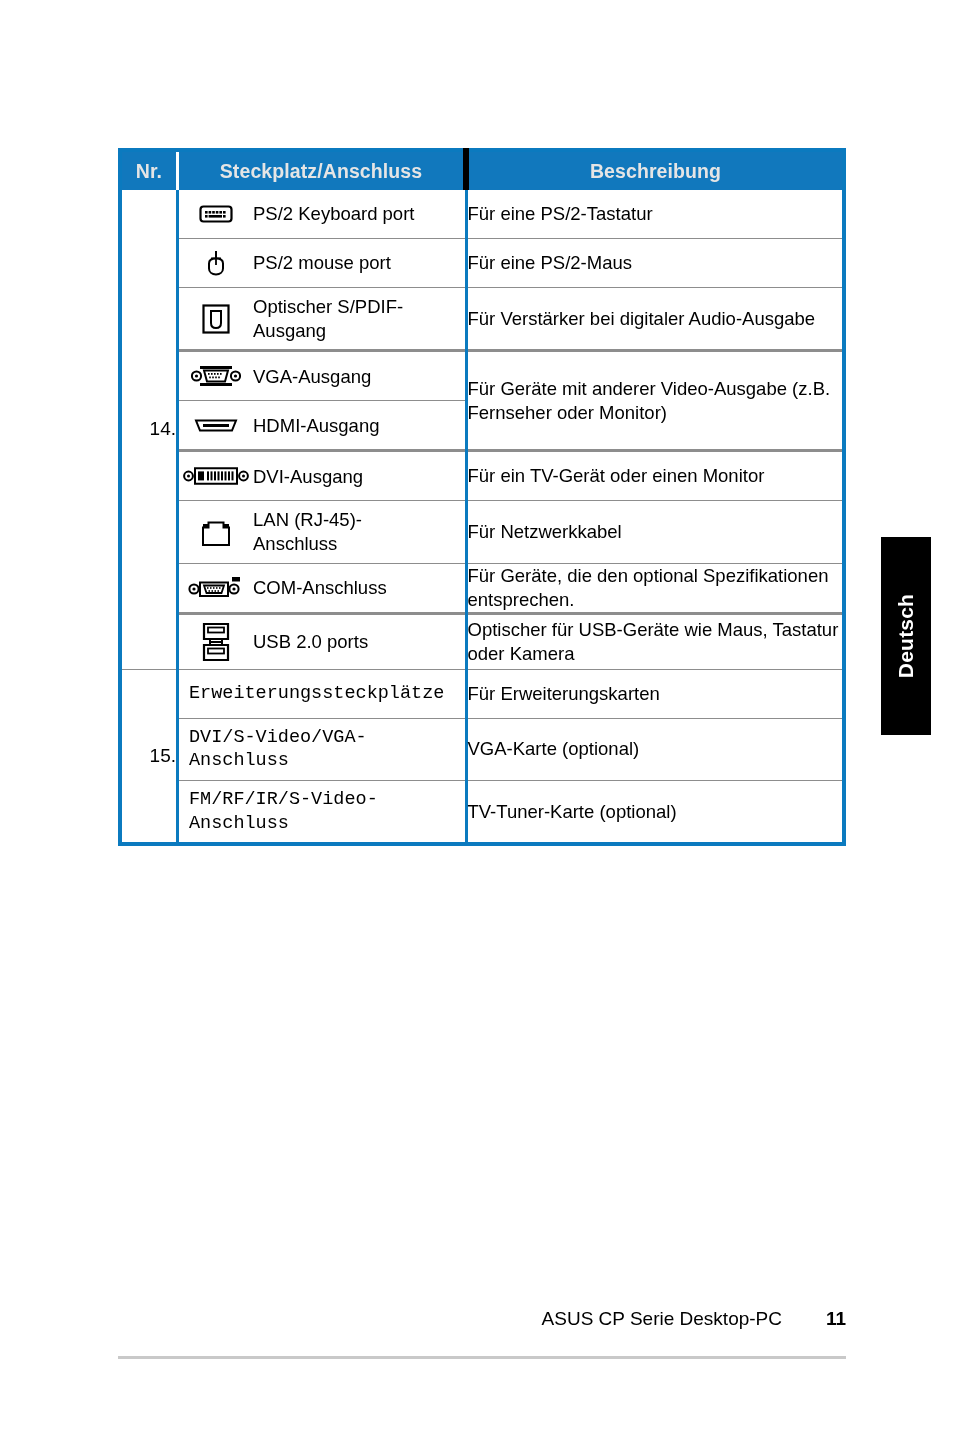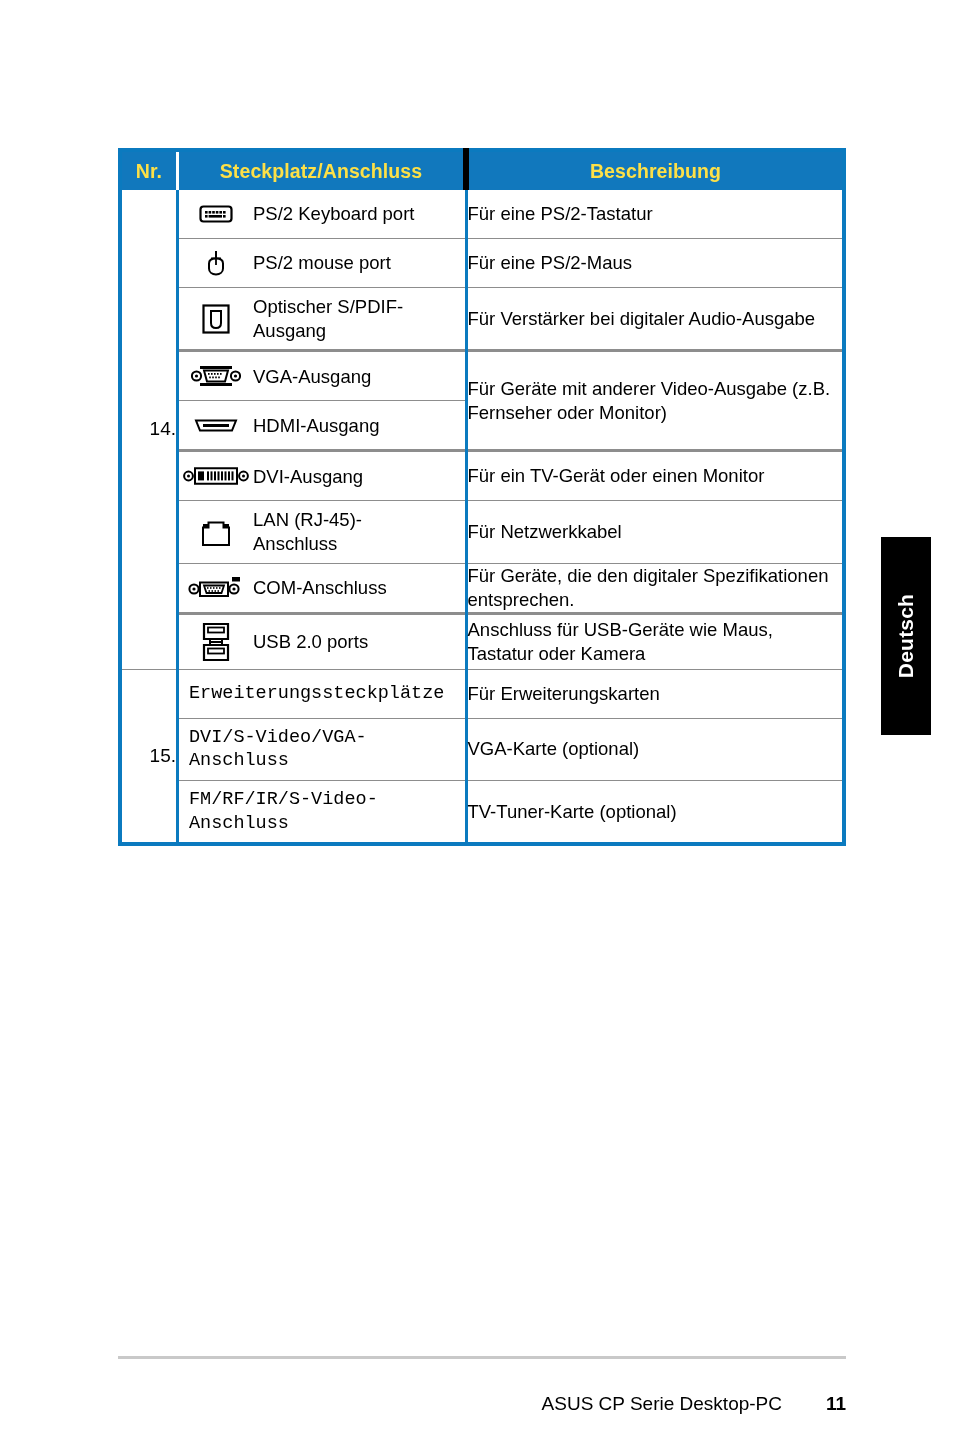--- a/index.html
+++ b/index.html
@@ -30,21 +30,21 @@
     border: 4px solid #0b7abf;
   }
   table.spec td, table.spec th {
     vertical-align: middle;
     padding: 0;
   }
 
   
   thead th {
     background: #1178bd;
-    color: #fde047;
+    color: #e5e5e5;
     font-weight: bold;
     font-size: 19.5px;
     text-align: center;
     height: 38px;
     letter-spacing: 0.1px;
   }
   th.th-nr { width: 54px; border-right: 3px solid #ffffff; }
   th.th-slot { width: 284px; border-right: 6px solid #000000; }
   th.th-desc { }
 
@@ -126,21 +126,21 @@
     position: absolute;
     left: 118px;
     top: 1356px;
     width: 728px;
     height: 3px;
     background: #c9c9c9;
   }
   .footer {
     position: absolute;
     left: 118px;
-    top: 1389px;
+    top: 1304px;
     width: 728px;
     height: 30px;
     display: flex;
     justify-content: flex-end;
     align-items: center;
     font-size: 19px;
   }
   .footer .doc-title { }
   .footer .page-no { display: inline-block; width: 64px; text-align: right; font-weight: bold; }
 </style>
@@ -327,40 +327,40 @@
                   <rect x="20.5" y="15.2" width="1.5" height="1.6"></rect>
                     <rect x="23.5" y="15.2" width="1.5" height="1.6"></rect>
                   <rect x="26.5" y="15.2" width="1.5" height="1.6"></rect>
                     <rect x="29.5" y="15.2" width="1.5" height="1.6"></rect>
                 </g>
               </svg>
             </span>
             <span class="slotlabel">COM-Anschluss</span>
           </div>
         </td>
-        <td class="desc rule-thin">Für Geräte, die den digitaler Spezifikationen entsprechen.</td>
+        <td class="desc rule-thin">Für Geräte, die den optional Spezifikationen entsprechen.</td>
       </tr>
 
       <tr>
         <td class="slot rule-thick">
           <div class="slotcell">
             <span class="iconbox">
               <svg class="ic" width="30" height="40" viewBox="0 0 30 40">
                 <path d="M3 2 L27 2 L27 17 L3 17 Z" fill="#fff" stroke="#000" stroke-width="2.2"></path>
                 <rect x="7" y="5.5" width="16" height="5" fill="#fff" stroke="#000" stroke-width="1.8"></rect>
                 <path d="M3 23 L27 23 L27 38 L3 38 Z" fill="#fff" stroke="#000" stroke-width="2.2"></path>
                 <rect x="7" y="26.5" width="16" height="5" fill="#fff" stroke="#000" stroke-width="1.8"></rect>
                 <path d="M9 17 L9 20 L21 20 L21 17" fill="none" stroke="#000" stroke-width="2"></path>
                 <path d="M9 23 L9 20 L21 20 L21 23" fill="none" stroke="#000" stroke-width="2"></path>
               </svg>
             </span>
             <span class="slotlabel">USB 2.0 ports</span>
           </div>
         </td>
-        <td class="desc rule-thick">Anschluss für USB-Geräte wie Maus, Tastatur oder Kamera</td>
+        <td class="desc rule-thick">Optischer für USB-Geräte wie Maus, Tastatur oder Kamera</td>
       </tr>
 
       <tr>
         <td class="nr rule-thin" rowspan="3">15.</td>
         <td class="slot rule-thin">
           <div class="slotcell plain">
             <span class="slotlabel">Erweiterungssteckplätze</span>
           </div>
         </td>
         <td class="desc rule-thin">Für Erweiterungskarten</td>

